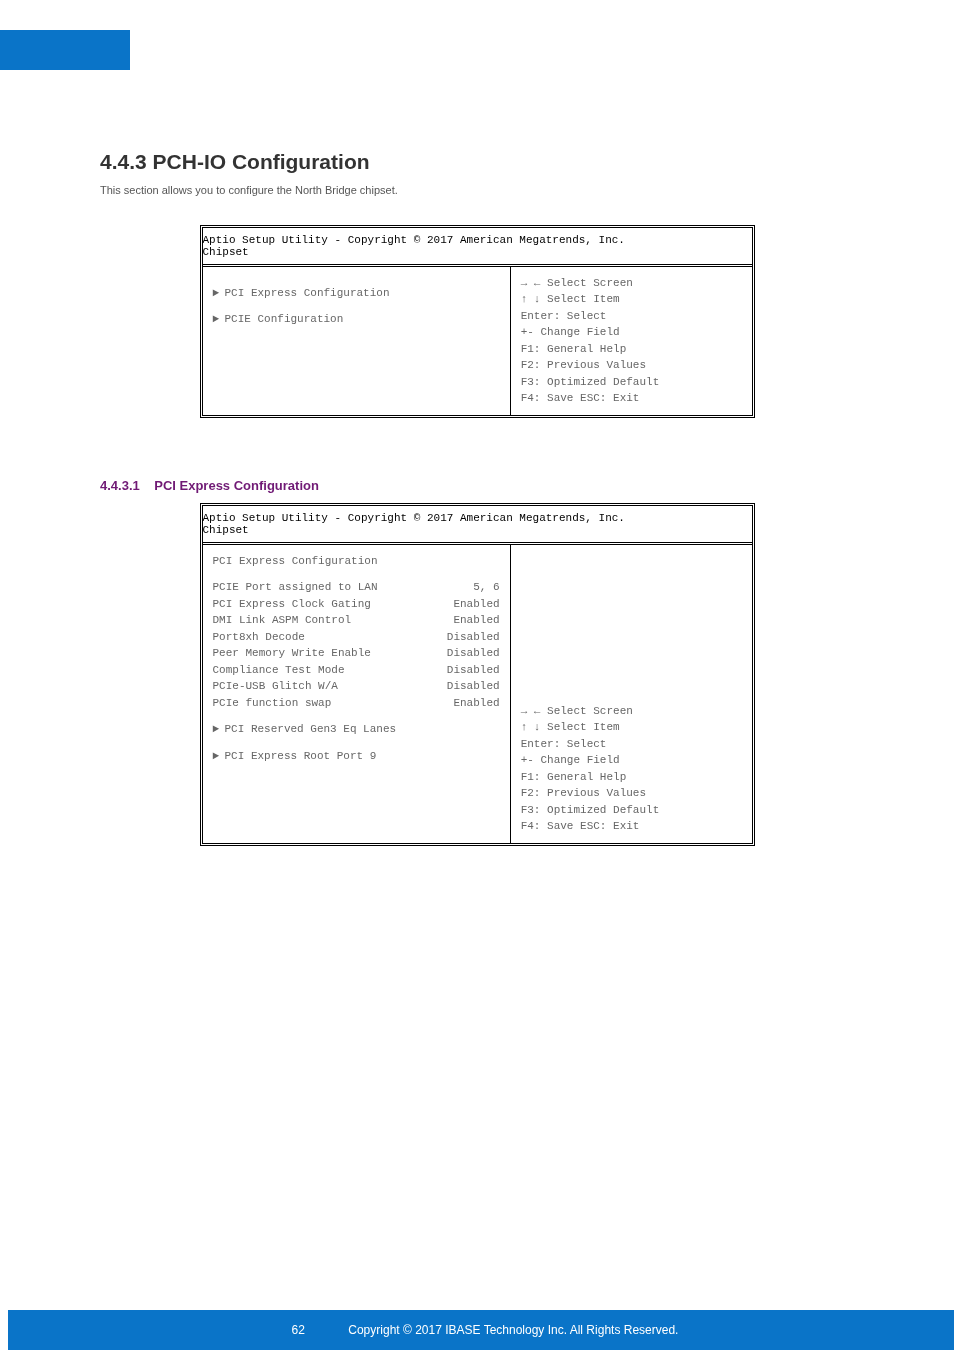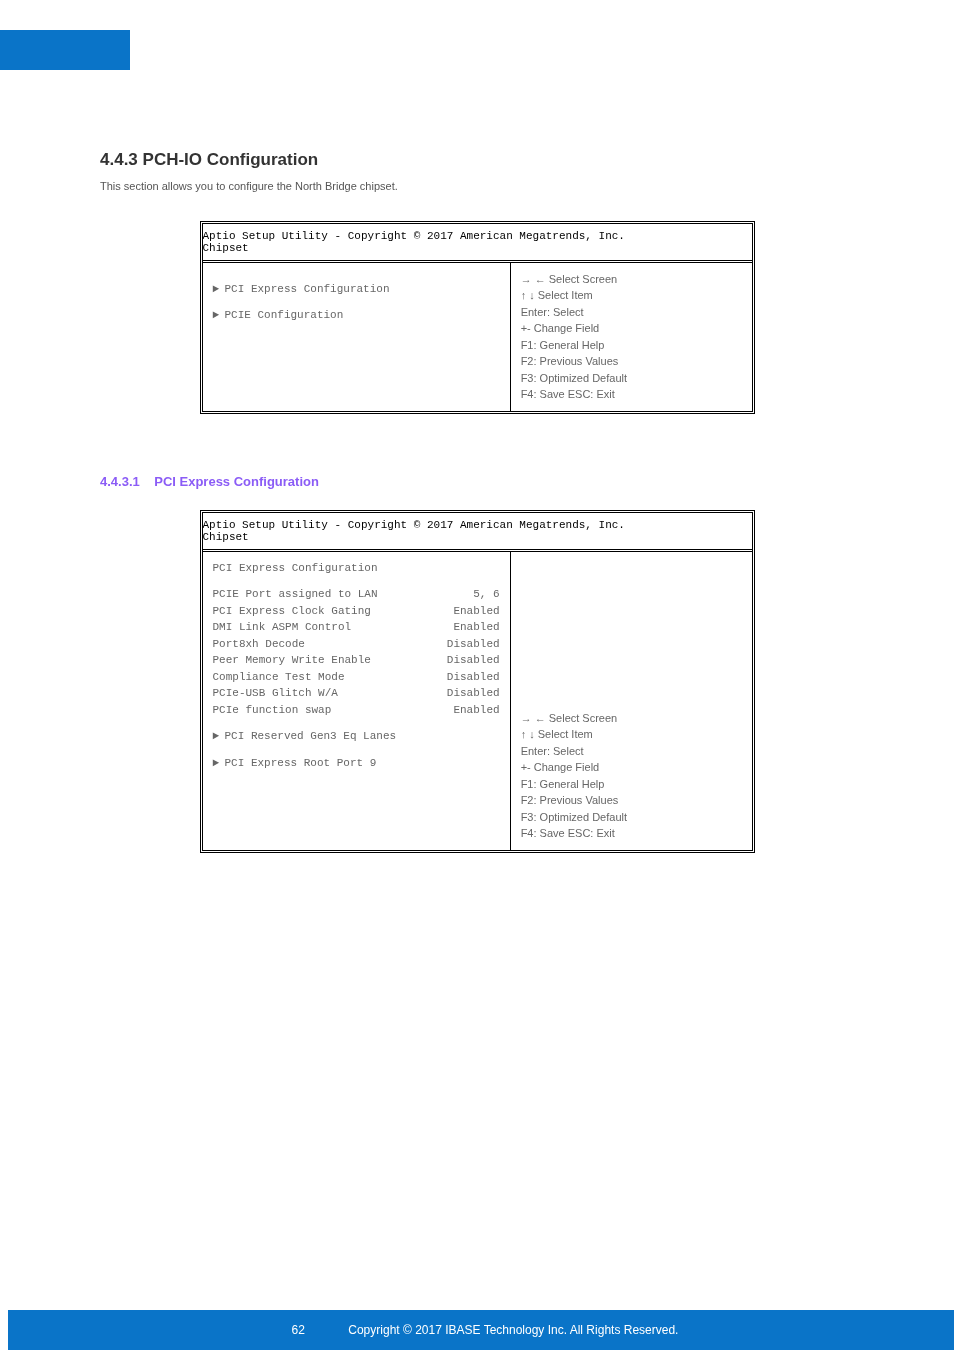--- a/index.html
+++ b/index.html
@@ -1,31 +1,31 @@
 <!DOCTYPE html>
 <html><head>
   <meta charset="utf-8">
   <style>
     * { box-sizing: border-box; margin: 0; padding: 0; }
     html, body { width: 954px; background: #fff; font-family: Arial, sans-serif; }
     .page { width: 954px; min-height: 1350px; position: relative; padding: 30px 100px 0 100px; }
     .logo-box { position: absolute; top: 30px; left: 0; width: 130px; height: 40px; background: #0a74c8; }
     .footer-bar { position: absolute; bottom: 0; left: 8px; width: 954px; height: 40px; background: #0a74c8; color: #fff; text-align: center; line-height: 40px; font-size: 12px; }
-    .section-num { font-weight: bold; font-size: 17px; margin-top: 120px; margin-bottom: 8px; color: #333; }
+    .section-num { font-weight: bold; font-size: 21px; margin-top: 120px; margin-bottom: 8px; color: #333; }
     .para { font-size: 11px; color: #555; line-height: 1.6; margin-bottom: 25px; }
     .bios-box { border: 3px double #000; width: 555px; margin: 0 auto 30px auto; }
     .bios-title { border-bottom: 3px double #000; padding: 6px 0; font-family: "Courier New", monospace; font-size: 11px; }
     .bios-body { display: flex; }
     .bios-left { flex: 1.3; padding: 8px 10px; font-family: "Courier New", monospace; font-size: 11px; line-height: 1.5; color: #666; }
-    .bios-right { flex: 1; border-left: 1px solid #000; padding: 8px 10px; font-family: Liberation Sans, sans-serif; font-size: 11px; line-height: 1.5; color: #666; }
+    .bios-right { flex: 1; border-left: 1px solid #000; padding: 8px 10px; font-family: Liberation Mono, monospace; font-size: 11px; line-height: 1.5; color: #666; }
     .bios-row { display: flex; justify-content: space-between; }
     .arrow { display: inline-block; width: 12px; }
     .item-text { flex: 1; }
     .item-val { }
-    .subsection-num { font-weight: bold; font-size: 13px; margin-bottom: 21px; color: #8b5cf6; }
+    .subsection-num { font-weight: bold; font-size: 13px; margin-bottom: 10px; color: #701a75; }
     .help-block { margin-top: 0; }
     .help-block-small { margin-top: 0; }
     .spacer-small { height: 10px; }
     .spacer-med { height: 30px; }
   </style>
 </head>
 <body>
 
 <div class="page">
 

